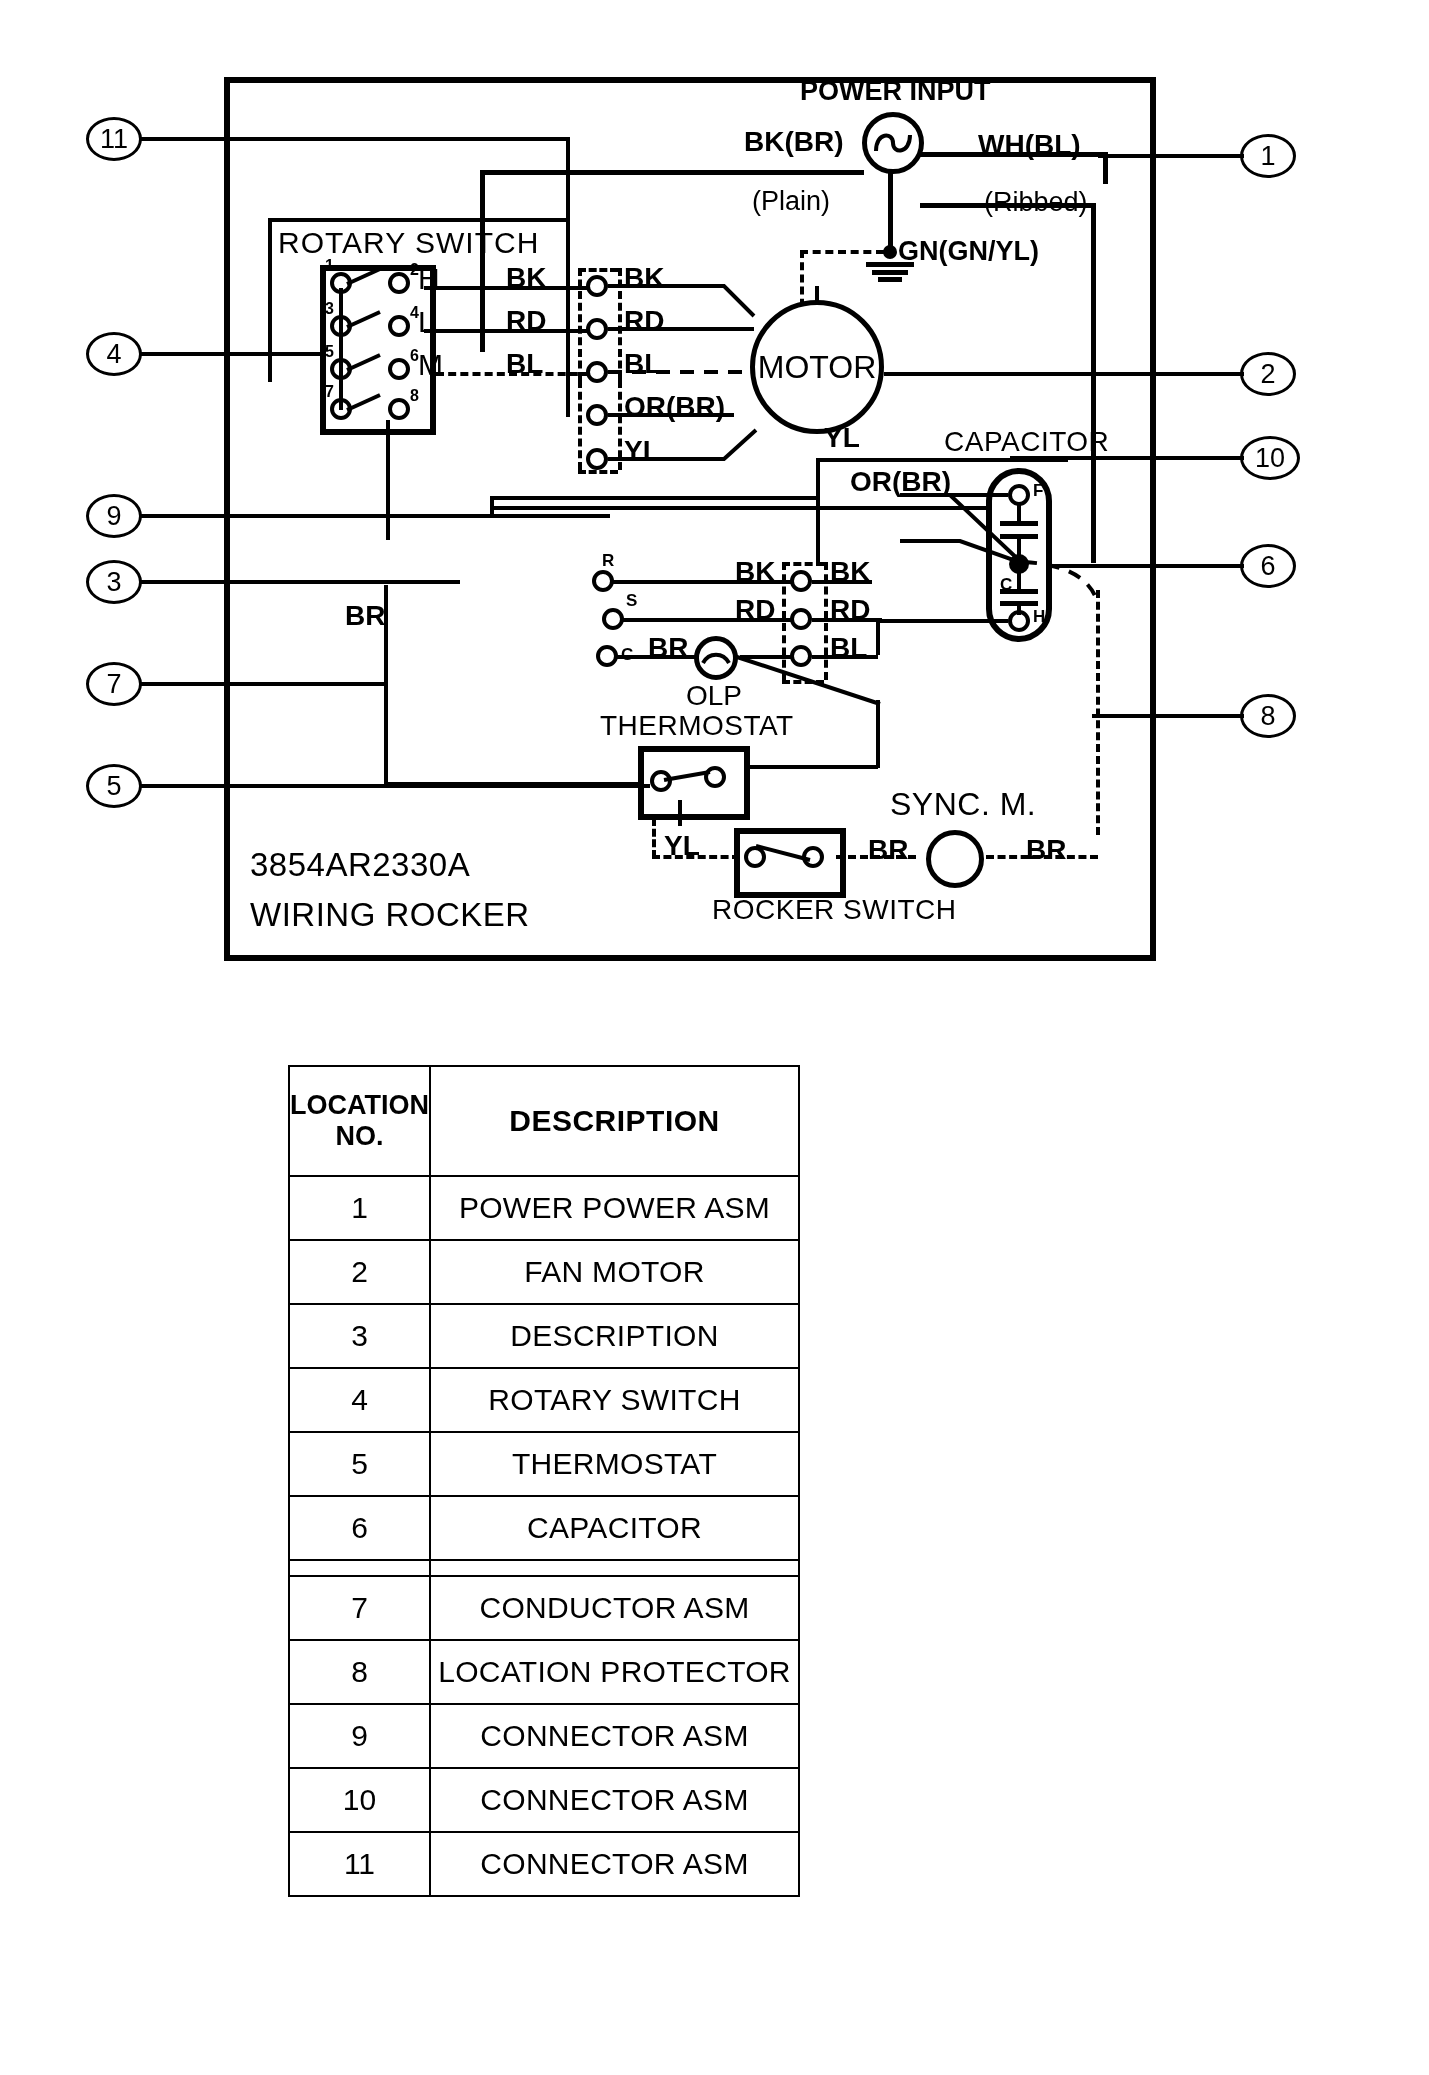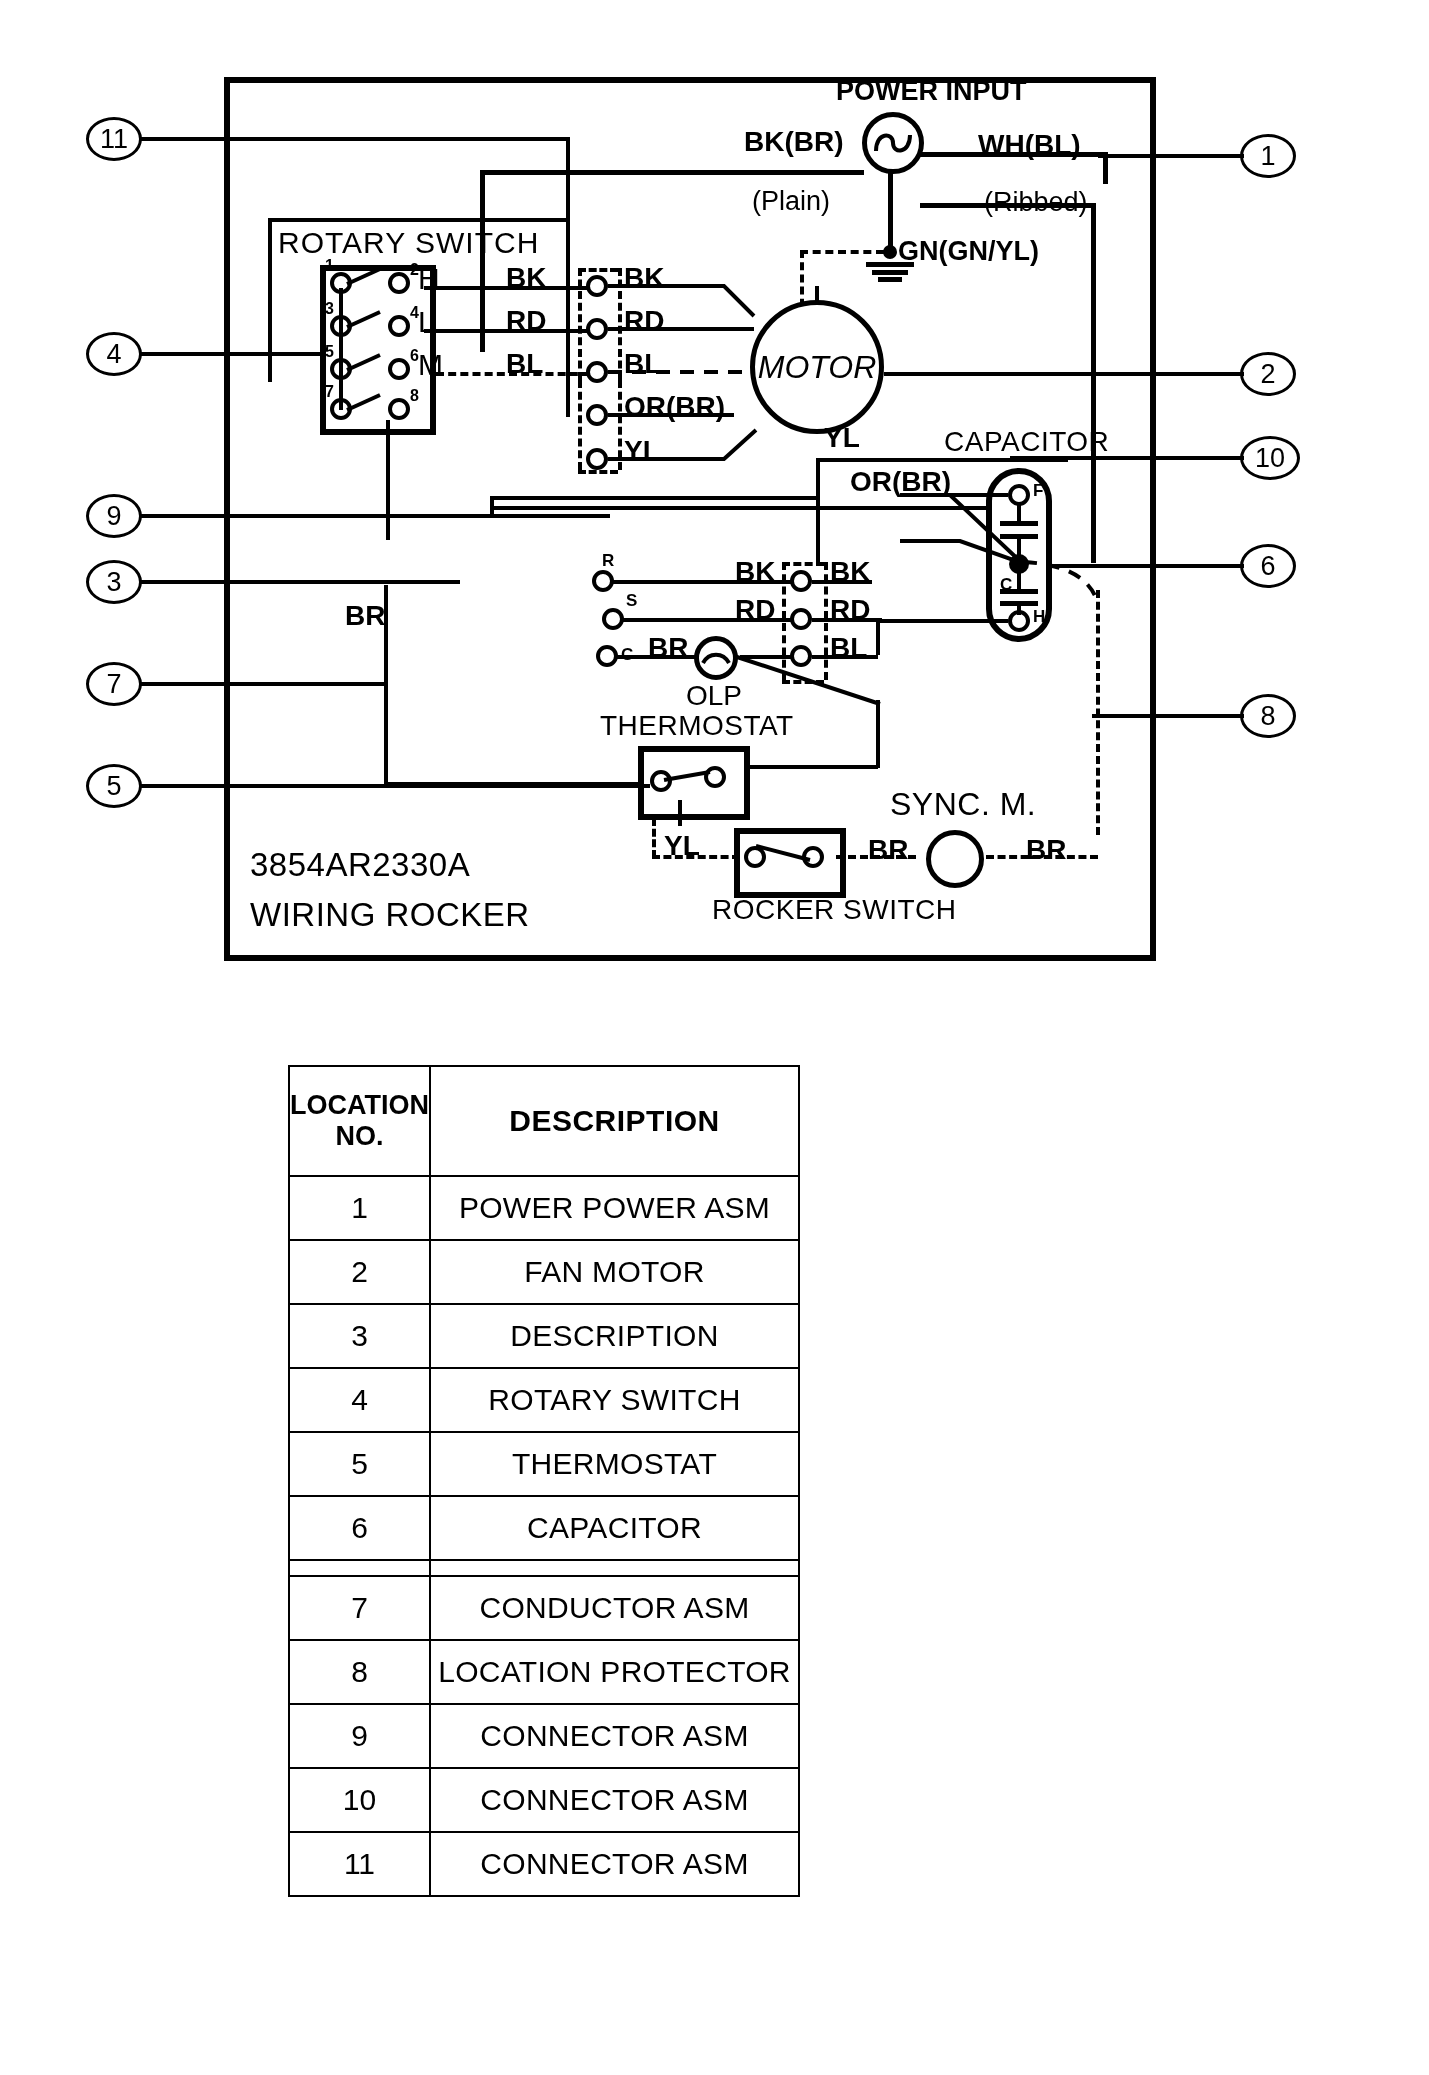--- a/index.html
+++ b/index.html
@@ -31,21 +31,21 @@
   
   .balloon{
     position:absolute;border:3px solid #000;border-radius:50%;
     background:#fff;display:flex;align-items:center;justify-content:center;
     font-size:27px;font-weight:500;box-sizing:border-box;
   }
 
   
   .circ{position:absolute;border:5px solid #000;border-radius:50%;
         background:#fff;box-sizing:border-box;
-        display:flex;align-items:center;justify-content:center;font-style:italic;}
+        display:flex;align-items:center;justify-content:center;}
 
   
   #parts-table{position:absolute;left:288px;top:1065px;width:512px;}
   #parts-table table{border-collapse:collapse;width:512px;background:#fff;}
   #parts-table td,#parts-table th{
     border:2px solid #000;padding:0;text-align:center;vertical-align:middle;
   }
   .col-loc{width:128px;}
   .thhead{height:108px;font-size:27px;font-weight:bold;line-height:1.15;}
   .thdesc{font-size:30px;font-weight:bold;letter-spacing:.5px;margin-top:40px;}
@@ -89,21 +89,21 @@
 
   <div class="balloon" style="left:1240px;top:436px;width:60px;height:44px;">10</div>
   <div class="wire h" style="left:1010px;top:456px;width:234px;"></div>
 
   <div class="balloon" style="left:1240px;top:544px;width:56px;height:44px;">6</div>
   <div class="wire h" style="left:1022px;top:564px;width:222px;"></div>
 
   <div class="balloon" style="left:1240px;top:694px;width:56px;height:44px;">8</div>
   <div class="wire h" style="left:1092px;top:714px;width:152px;"></div>
 
-  <div class="t bold" style="left:836px;top:78px;font-size:27px;">POWER INPUT</div>
+  <div class="t bold" style="left:800px;top:78px;font-size:27px;">POWER INPUT</div>
 
   <div class="circ" style="left:862px;top:112px;width:62px;height:62px;">
     <svg width="46" height="46" viewBox="0 0 46 46">
       <path d="M6 31 C6 12, 23 12, 23 23 C23 34, 40 34, 40 15" fill="none" stroke="#000" stroke-width="4"></path>
     </svg>
   </div>
 
   <div class="t bold" style="left:744px;top:128px;font-size:28px;">BK(BR)</div>
   <div class="t" style="left:752px;top:188px;font-size:27px;">(Plain)</div>
   <div class="wire h5" style="left:480px;top:170px;width:384px;"></div>

